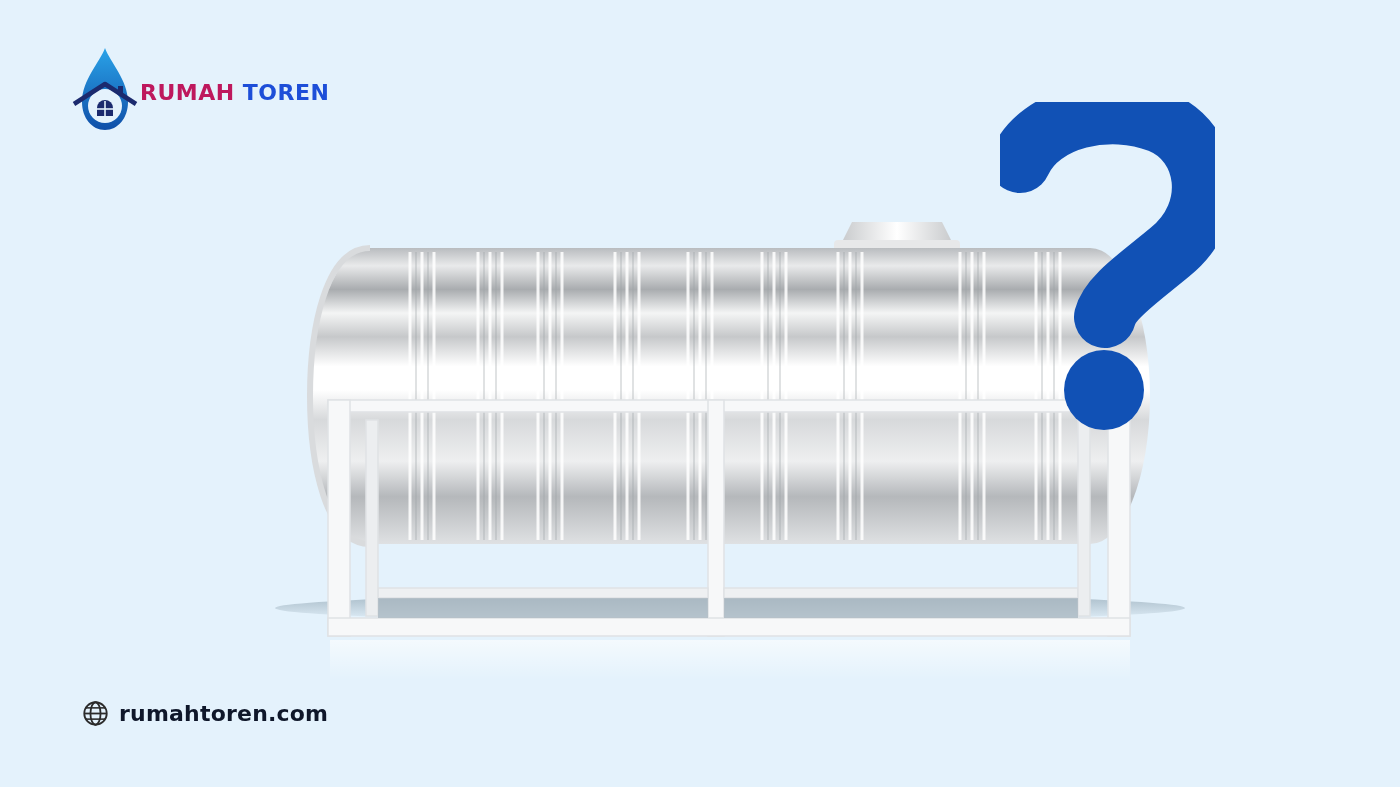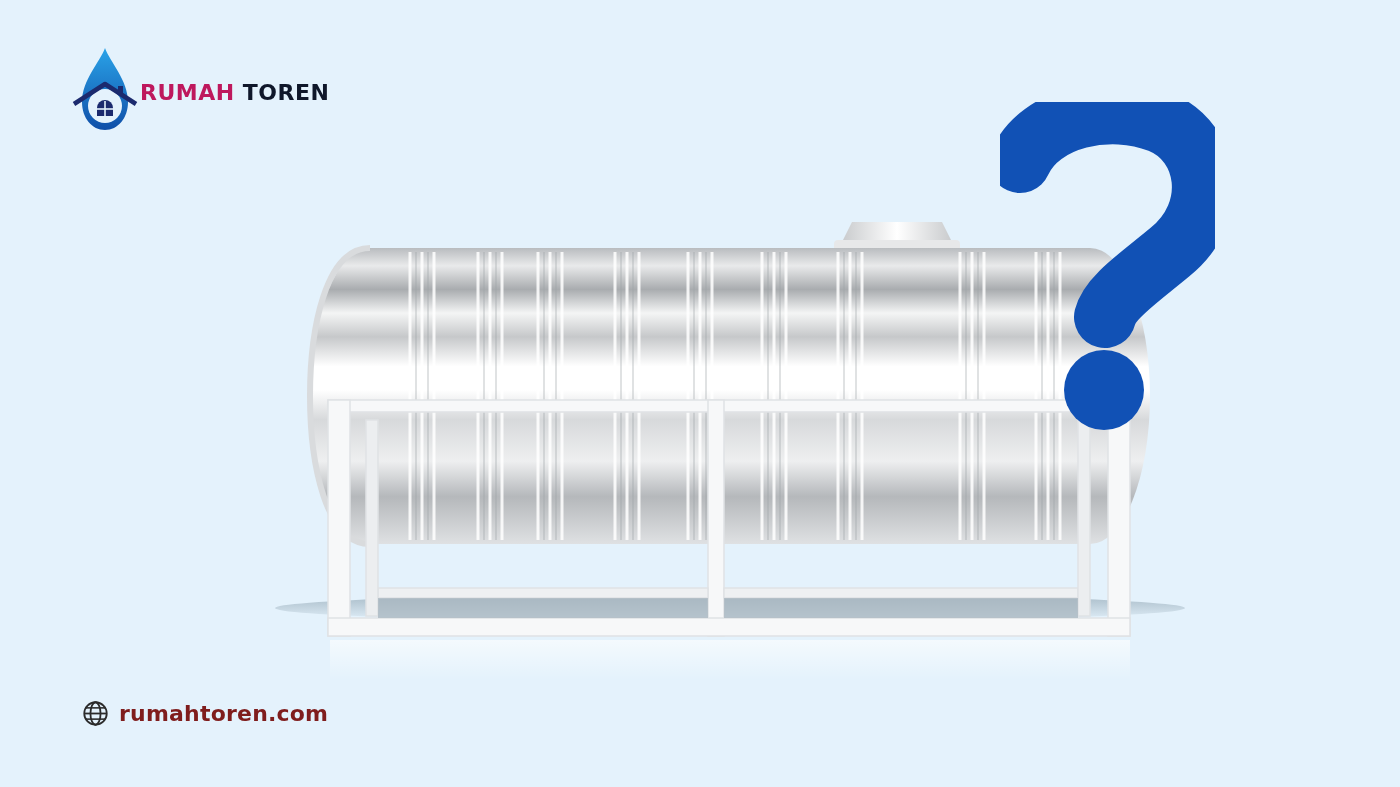--- a/index.html
+++ b/index.html
@@ -9,26 +9,26 @@
       font-family: "Liberation Sans", sans-serif;
       position: relative;
     }
     .canvas { position: absolute; inset: 0; width: 1400px; height: 787px; }
 
     
     .logo { position: absolute; left: 72px; top: 46px; display: flex; align-items: center; }
     .logo-mark { width: 66px; height: 86px; position: relative; }
     .logo-text { margin-left: 2px; margin-top: 6px; font-size: 22px; font-weight: 900; letter-spacing: 0.5px; font-family: "DejaVu Sans", sans-serif; }
     .logo-text .w1 { color: #be185d; }
-    .logo-text .w2 { color: #0f172a; }
+    .logo-text .w2 { color: #1d4ed8; }
 
     
     .site { position: absolute; left: 82px; top: 700px; display: flex; align-items: center; gap: 10px; }
     .site svg { width: 27px; height: 27px; }
-    .site-label { font-family: "DejaVu Sans", sans-serif; font-size: 22px; font-weight: 600; color: #7f1d1d; letter-spacing: 0.2px; }
+    .site-label { font-family: "DejaVu Sans", sans-serif; font-size: 22px; font-weight: 600; color: #0f172a; letter-spacing: 0.2px; }
 
     
     .tank-wrap { position: absolute; left: 270px; top: 200px; width: 920px; height: 480px; }
 
     
     .qmark { position: absolute; left: 1000px; top: 102px; width: 215px; height: 330px; }
   </style>
 </head>
 <body>
 

